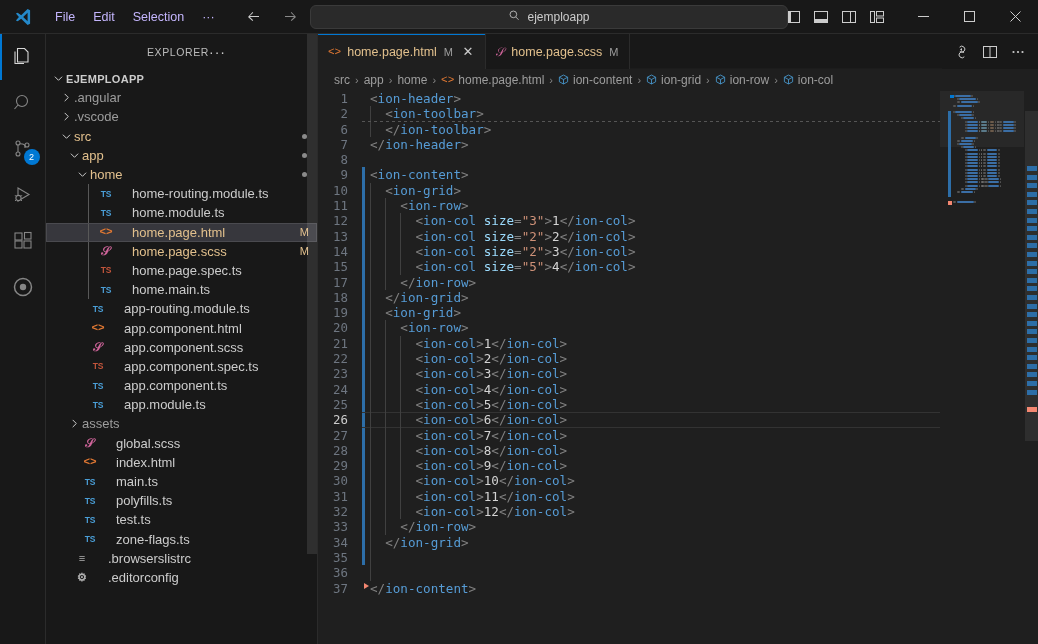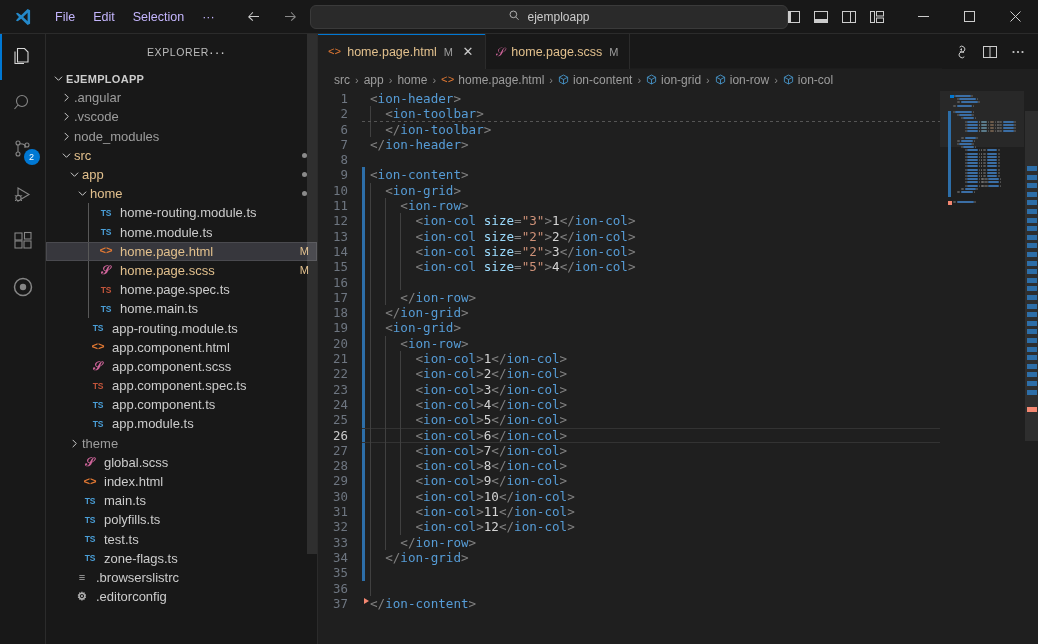--- a/index.html
+++ b/index.html
@@ -82,21 +82,21 @@
   }
   .tree-row.selected { background: #37373d; }
   .tree-row.selected::after {
     content:''; position:absolute; inset:0; border:1px solid #4a4a4f; pointer-events:none;
   }
   .twisty { width: 16px; display: flex; align-items: center; justify-content: center; color: #cccccc; flex-shrink:0; }
   .tree-label { font-size: 13px; }
   .tree-label.dim { color: #9d9d9d; }
   .tree-label.root { color: #cccccc; font-weight: bold; font-size: 11px; letter-spacing: .3px; }
   .tree-label.mod { color: #e2c08d; }
-  .ficon { width: 16px; display: flex; align-items: center; justify-content: center; margin-right: 6px; flex-shrink:0; font-size: 9px; font-weight: bold; }
+  .ficon { width: 16px; display: flex; align-items: center; justify-content: center; margin-right: 18px; flex-shrink:0; font-size: 9px; font-weight: bold; }
   .ts-icon { color: #4a9fd8; font-size: 8.5px; font-family: "Liberation Sans", sans-serif; letter-spacing:-0.3px;}
   .ts-icon.red { color: #c4553b; }
   .html-icon { color: #e37933; font-size: 11px; font-family: "Liberation Mono", monospace; }
   .scss-icon { color: #cf649a; font-size: 12px; }
   .gray-icon { color: #b0b0b0; font-size: 11px; }
   .tree-dot {
     position: absolute; right: 10px; width: 5px; height: 5px; border-radius: 50%;
     background: #8a8a8a;
   }
   .tree-badge { position: absolute; right: 8px; font-size: 11px; color: #e2c08d; }
@@ -354,29 +354,20 @@
             <svg width="9" height="9" viewBox="0 0 10 10">
               <path d="M3 1 7 5 3 9" fill="none" stroke="currentColor" stroke-width="1.1"></path>
             </svg>
           </span>
           <span class="tree-label dim">.vscode</span>
         </div>
         <div class="tree-row">
           <span style="display:inline-block;width:12px;flex-shrink:0"></span>
           <span class="twisty">
             <svg width="9" height="9" viewBox="0 0 10 10">
-              <path d="M3 1 7 5 3 9" fill="none" stroke="currentColor" stroke-width="1.1"></path>
-            </svg>
-          </span>
-          <span class="tree-label dim">node_modules</span>
-        </div>
-        <div class="tree-row">
-          <span style="display:inline-block;width:12px;flex-shrink:0"></span>
-          <span class="twisty">
-            <svg width="9" height="9" viewBox="0 0 10 10">
               <path d="M1 3 5 7 9 3" fill="none" stroke="currentColor" stroke-width="1.1"></path>
             </svg>
           </span>
           <span class="tree-label mod">src</span>
           <span class="tree-dot"></span>
         </div>
         <div class="tree-row">
           <span style="display:inline-block;width:20px;flex-shrink:0"></span>
           <span class="twisty">
             <svg width="9" height="9" viewBox="0 0 10 10">
@@ -476,21 +467,21 @@
           <span class="ficon ts-icon">TS</span>
           <span class="tree-label">app.module.ts</span>
         </div>
         <div class="tree-row">
           <span style="display:inline-block;width:20px;flex-shrink:0"></span>
           <span class="twisty">
             <svg width="9" height="9" viewBox="0 0 10 10">
               <path d="M3 1 7 5 3 9" fill="none" stroke="currentColor" stroke-width="1.1"></path>
             </svg>
           </span>
-          <span class="tree-label dim">theme</span>
+          <span class="tree-label dim">assets</span>
         </div>
         <div class="tree-row">
           <span style="display:inline-block;width:20px;flex-shrink:0"></span>
           <span class="twisty"></span>
           <span class="ficon scss-icon">𝒮</span>
           <span class="tree-label">global.scss</span>
         </div>
         <div class="tree-row">
           <span style="display:inline-block;width:20px;flex-shrink:0"></span>
           <span class="twisty"></span>
@@ -637,21 +628,20 @@
             <div class="cline"><div class="lnum">6</div><div class="ctext-wrap"><span class="ig" style="left: 8px;"></span><span class="ctext"><span class="t-txt">  </span><span class="t-br">&lt;/</span><span class="t-tag">ion-toolbar</span><span class="t-br">&gt;</span></span><div style="position: absolute; left: 0px; right: 0px; top: -1px; height: 1px; background: repeating-linear-gradient(90deg, rgb(85, 85, 85) 0px, rgb(85, 85, 85) 3px, transparent 3px, transparent 6px);"></div></div></div>
             <div class="cline"><div class="lnum">7</div><div class="ctext-wrap"><span class="ctext"><span class="t-txt"></span><span class="t-br">&lt;/</span><span class="t-tag">ion-header</span><span class="t-br">&gt;</span></span></div></div>
             <div class="cline"><div class="lnum">8</div><div class="ctext-wrap"><span class="ctext"><span class="t-txt"></span></span></div></div>
             <div class="cline"><div class="lnum">9</div><div class="gutter-mark added"></div><div class="ctext-wrap"><span class="ctext"><span class="t-txt"></span><span class="t-br">&lt;</span><span class="t-tag">ion-content</span><span class="t-br">&gt;</span></span></div></div>
             <div class="cline"><div class="lnum">10</div><div class="gutter-mark added"></div><div class="ctext-wrap"><span class="ig" style="left: 8px;"></span><span class="ctext"><span class="t-txt">  </span><span class="t-br">&lt;</span><span class="t-tag">ion-grid</span><span class="t-br">&gt;</span></span></div></div>
             <div class="cline"><div class="lnum">11</div><div class="gutter-mark added"></div><div class="ctext-wrap"><span class="ig" style="left: 8px;"></span><span class="ig" style="left: 23.16px;"></span><span class="ctext"><span class="t-txt">    </span><span class="t-br">&lt;</span><span class="t-tag">ion-row</span><span class="t-br">&gt;</span></span></div></div>
             <div class="cline"><div class="lnum">12</div><div class="gutter-mark added"></div><div class="ctext-wrap"><span class="ig" style="left: 8px;"></span><span class="ig" style="left: 23.16px;"></span><span class="ig" style="left: 38.32px;"></span><span class="ctext"><span class="t-txt">      </span><span class="t-br">&lt;</span><span class="t-tag">ion-col</span><span class="t-txt"> </span><span class="t-attr">size</span><span class="t-eq">=</span><span class="t-str">"3"</span><span class="t-br">&gt;</span><span class="t-txt">1</span><span class="t-br">&lt;/</span><span class="t-tag">ion-col</span><span class="t-br">&gt;</span></span></div></div>
             <div class="cline"><div class="lnum">13</div><div class="gutter-mark added"></div><div class="ctext-wrap"><span class="ig" style="left: 8px;"></span><span class="ig" style="left: 23.16px;"></span><span class="ig" style="left: 38.32px;"></span><span class="ctext"><span class="t-txt">      </span><span class="t-br">&lt;</span><span class="t-tag">ion-col</span><span class="t-txt"> </span><span class="t-attr">size</span><span class="t-eq">=</span><span class="t-str">"2"</span><span class="t-br">&gt;</span><span class="t-txt">2</span><span class="t-br">&lt;/</span><span class="t-tag">ion-col</span><span class="t-br">&gt;</span></span></div></div>
             <div class="cline"><div class="lnum">14</div><div class="gutter-mark added"></div><div class="ctext-wrap"><span class="ig" style="left: 8px;"></span><span class="ig" style="left: 23.16px;"></span><span class="ig" style="left: 38.32px;"></span><span class="ctext"><span class="t-txt">      </span><span class="t-br">&lt;</span><span class="t-tag">ion-col</span><span class="t-txt"> </span><span class="t-attr">size</span><span class="t-eq">=</span><span class="t-str">"2"</span><span class="t-br">&gt;</span><span class="t-txt">3</span><span class="t-br">&lt;/</span><span class="t-tag">ion-col</span><span class="t-br">&gt;</span></span></div></div>
             <div class="cline"><div class="lnum">15</div><div class="gutter-mark added"></div><div class="ctext-wrap"><span class="ig" style="left: 8px;"></span><span class="ig" style="left: 23.16px;"></span><span class="ig" style="left: 38.32px;"></span><span class="ctext"><span class="t-txt">      </span><span class="t-br">&lt;</span><span class="t-tag">ion-col</span><span class="t-txt"> </span><span class="t-attr">size</span><span class="t-eq">=</span><span class="t-str">"5"</span><span class="t-br">&gt;</span><span class="t-txt">4</span><span class="t-br">&lt;/</span><span class="t-tag">ion-col</span><span class="t-br">&gt;</span></span></div></div>
-            <div class="cline"><div class="lnum">16</div><div class="gutter-mark added"></div><div class="ctext-wrap"><span class="ig" style="left: 8px;"></span><span class="ig" style="left: 23.16px;"></span><span class="ig" style="left: 38.32px;"></span><span class="ctext"><span class="t-txt">      </span></span></div></div>
             <div class="cline"><div class="lnum">17</div><div class="gutter-mark added"></div><div class="ctext-wrap"><span class="ig" style="left: 8px;"></span><span class="ig" style="left: 23.16px;"></span><span class="ctext"><span class="t-txt">    </span><span class="t-br">&lt;/</span><span class="t-tag">ion-row</span><span class="t-br">&gt;</span></span></div></div>
             <div class="cline"><div class="lnum">18</div><div class="gutter-mark added"></div><div class="ctext-wrap"><span class="ig" style="left: 8px;"></span><span class="ctext"><span class="t-txt">  </span><span class="t-br">&lt;/</span><span class="t-tag">ion-grid</span><span class="t-br">&gt;</span></span></div></div>
             <div class="cline"><div class="lnum">19</div><div class="gutter-mark added"></div><div class="ctext-wrap"><span class="ig" style="left: 8px;"></span><span class="ctext"><span class="t-txt">  </span><span class="t-br">&lt;</span><span class="t-tag">ion-grid</span><span class="t-br">&gt;</span></span></div></div>
             <div class="cline"><div class="lnum">20</div><div class="gutter-mark added"></div><div class="ctext-wrap"><span class="ig" style="left: 8px;"></span><span class="ig" style="left: 23.16px;"></span><span class="ctext"><span class="t-txt">    </span><span class="t-br">&lt;</span><span class="t-tag">ion-row</span><span class="t-br">&gt;</span></span></div></div>
             <div class="cline"><div class="lnum">21</div><div class="gutter-mark added"></div><div class="ctext-wrap"><span class="ig" style="left: 8px;"></span><span class="ig" style="left: 23.16px;"></span><span class="ig" style="left: 38.32px;"></span><span class="ctext"><span class="t-txt">      </span><span class="t-br">&lt;</span><span class="t-tag">ion-col</span><span class="t-br">&gt;</span><span class="t-txt">1</span><span class="t-br">&lt;/</span><span class="t-tag">ion-col</span><span class="t-br">&gt;</span></span></div></div>
             <div class="cline"><div class="lnum">22</div><div class="gutter-mark added"></div><div class="ctext-wrap"><span class="ig" style="left: 8px;"></span><span class="ig" style="left: 23.16px;"></span><span class="ig" style="left: 38.32px;"></span><span class="ctext"><span class="t-txt">      </span><span class="t-br">&lt;</span><span class="t-tag">ion-col</span><span class="t-br">&gt;</span><span class="t-txt">2</span><span class="t-br">&lt;/</span><span class="t-tag">ion-col</span><span class="t-br">&gt;</span></span></div></div>
             <div class="cline"><div class="lnum">23</div><div class="gutter-mark added"></div><div class="ctext-wrap"><span class="ig" style="left: 8px;"></span><span class="ig" style="left: 23.16px;"></span><span class="ig" style="left: 38.32px;"></span><span class="ctext"><span class="t-txt">      </span><span class="t-br">&lt;</span><span class="t-tag">ion-col</span><span class="t-br">&gt;</span><span class="t-txt">3</span><span class="t-br">&lt;/</span><span class="t-tag">ion-col</span><span class="t-br">&gt;</span></span></div></div>
             <div class="cline"><div class="lnum">24</div><div class="gutter-mark added"></div><div class="ctext-wrap"><span class="ig" style="left: 8px;"></span><span class="ig" style="left: 23.16px;"></span><span class="ig" style="left: 38.32px;"></span><span class="ctext"><span class="t-txt">      </span><span class="t-br">&lt;</span><span class="t-tag">ion-col</span><span class="t-br">&gt;</span><span class="t-txt">4</span><span class="t-br">&lt;/</span><span class="t-tag">ion-col</span><span class="t-br">&gt;</span></span></div></div>
             <div class="cline"><div class="lnum">25</div><div class="gutter-mark added"></div><div class="ctext-wrap"><span class="ig" style="left: 8px;"></span><span class="ig" style="left: 23.16px;"></span><span class="ig" style="left: 38.32px;"></span><span class="ctext"><span class="t-txt">      </span><span class="t-br">&lt;</span><span class="t-tag">ion-col</span><span class="t-br">&gt;</span><span class="t-txt">5</span><span class="t-br">&lt;/</span><span class="t-tag">ion-col</span><span class="t-br">&gt;</span></span></div></div>
             <div class="cline current"><div class="lnum">26</div><div class="gutter-mark added"></div><div class="ctext-wrap"><span class="ig" style="left: 8px;"></span><span class="ig" style="left: 23.16px;"></span><span class="ig" style="left: 38.32px;"></span><span class="ctext"><span class="t-txt">      </span><span class="t-br">&lt;</span><span class="t-tag">ion-col</span><span class="t-br">&gt;</span><span class="t-txt">6</span><span class="t-br">&lt;/</span><span class="t-tag">ion-col</span><span class="t-br">&gt;</span></span></div></div>

